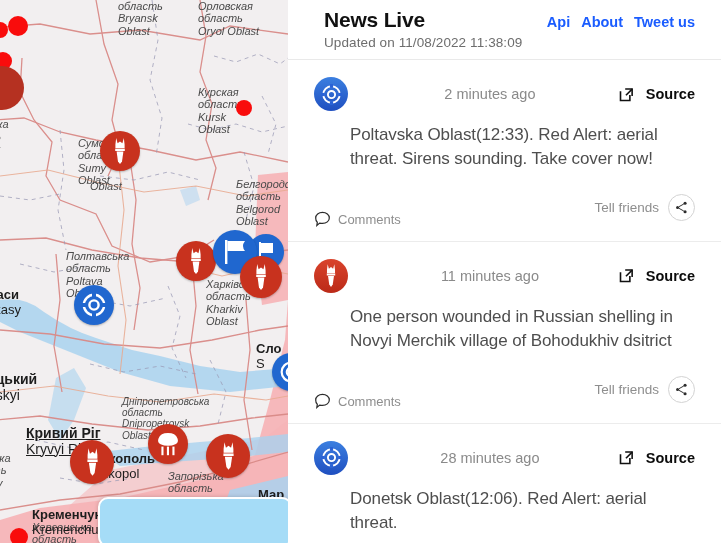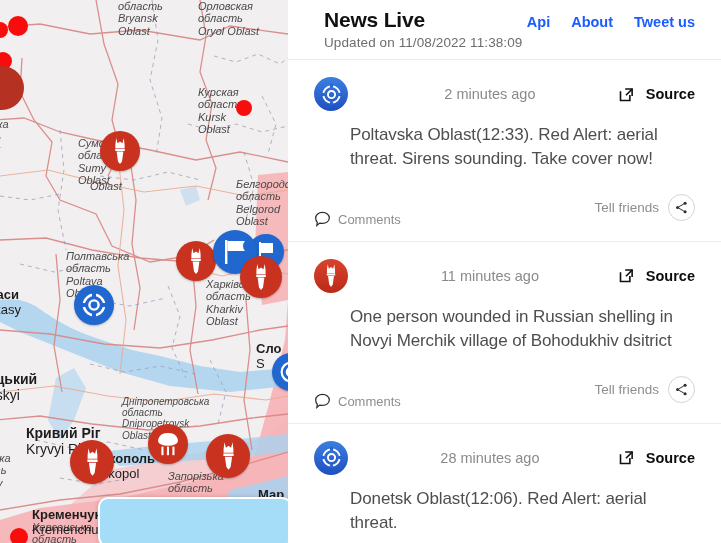--- a/index.html
+++ b/index.html
@@ -46,21 +46,21 @@
     overflow:hidden;display:flex;flex-direction:column;
   }
   .panel-header{
     padding:8px 26px 9px 36px;background:#fff;flex:0 0 auto;
     border-bottom:1px solid #e9e9e9;
   }
   .header-row{display:flex;align-items:baseline;justify-content:space-between;}
   .brand{
     font-size:21px;font-weight:bold;color:#111;letter-spacing:-.2px;margin:0;
   }
-  .nav{display:flex;gap:21px;align-items:flex-end;}
+  .nav{display:flex;gap:11px;align-items:flex-end;}
   .nav a{
     color:#1a5cff;font-size:14.5px;font-weight:bold;text-decoration:none;
     white-space:nowrap;
   }
   .updated{
     margin-top:3px;font-size:13.5px;color:#6d6d6d;letter-spacing:.1px;
   }
 
   .feed{flex:1 1 auto;overflow:hidden;}
   .news-item{
@@ -169,21 +169,21 @@
     <div class="map-label" style="left:66px;top:250px;font-size:11px;">Полтавська<b>область</b><b>Poltava</b><b>Oblast</b></div>
     <div class="map-label" style="left:206px;top:278px;font-size:11px;">Харківська<b>область</b><b>Kharkiv</b><b>Oblast</b></div>
     <div class="map-label" style="left:122px;top:396px;font-size:10px;">Дніпропетровська<b>область</b><b>Dnipropetrovsk</b><b>Oblast</b></div>
     <div class="map-label" style="left:168px;top:470px;font-size:11px;">Запорізька<b>область</b><b>Zaporizhia</b><b>Oblast</b></div>
     <div class="map-label" style="left:32px;top:521px;font-size:11px;">Херсонська<b>область</b></div>
     <div class="map-label" style="left:-20px;top:452px;font-size:11px;">ївська<b>асть</b><b>olaiv</b><b>last</b></div>
     <div class="map-label" style="left:90px;top:180px;font-size:11px;">Oblast</div>
 
     <div class="map-label city" style="left:-10px;top:288px;font-size:13px;">каси<b>rkasy</b></div>
     <div class="map-label city" style="left:32px;top:508px;font-size:13px;">Кременчук<b>Kremenchuk</b></div>
-    <div class="map-label city" style="left:26px;top:426px;font-size:14px;">Кривий Ріг<b>Kryvyi Rih</b></div>
+    <div class="map-label city" style="left:26px;top:426px;font-size:14px;text-decoration:underline;">Кривий Ріг<b>Kryvyi Rih</b></div>
     <div class="map-label city" style="left:96px;top:452px;font-size:13px;">Нікополь<b>Nikopol</b></div>
     <div class="map-label city" style="left:-30px;top:372px;font-size:14px;">ьницький<b>vnytskyi</b></div>
     <div class="map-label city" style="left:256px;top:342px;font-size:13px;">Сло<b>S</b></div>
     <div class="map-label city" style="left:258px;top:488px;font-size:13px;">Мар<b>Ma</b></div>
 
     <div class="dot" style="left:8px;top:16px;width:20px;height:20px;"></div>
     <div class="dot" style="left:-8px;top:22px;width:16px;height:16px;"></div>
     <div class="dot" style="left:-6px;top:52px;width:18px;height:18px;"></div>
     <div class="dot dark" style="left:-20px;top:66px;width:44px;height:44px;"></div>
     <div class="dot" style="left:236px;top:100px;width:16px;height:16px;"></div>

